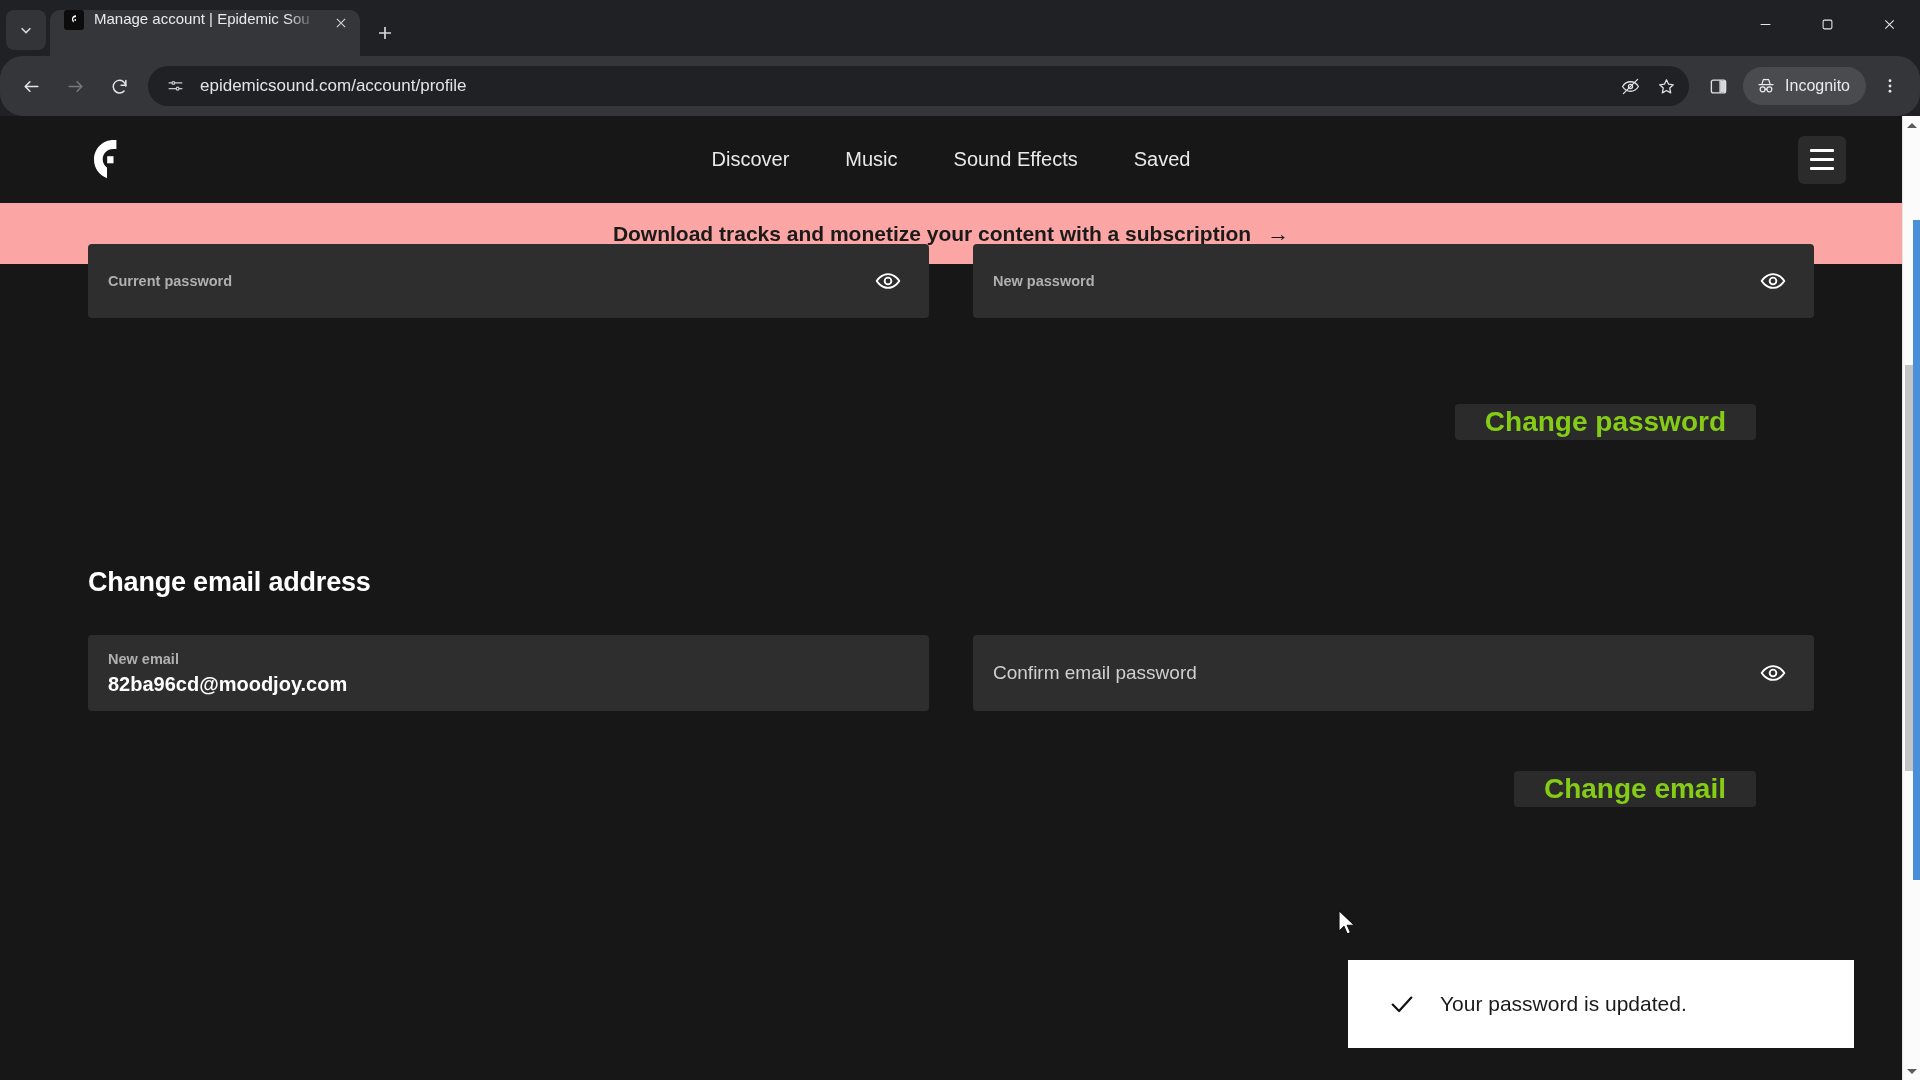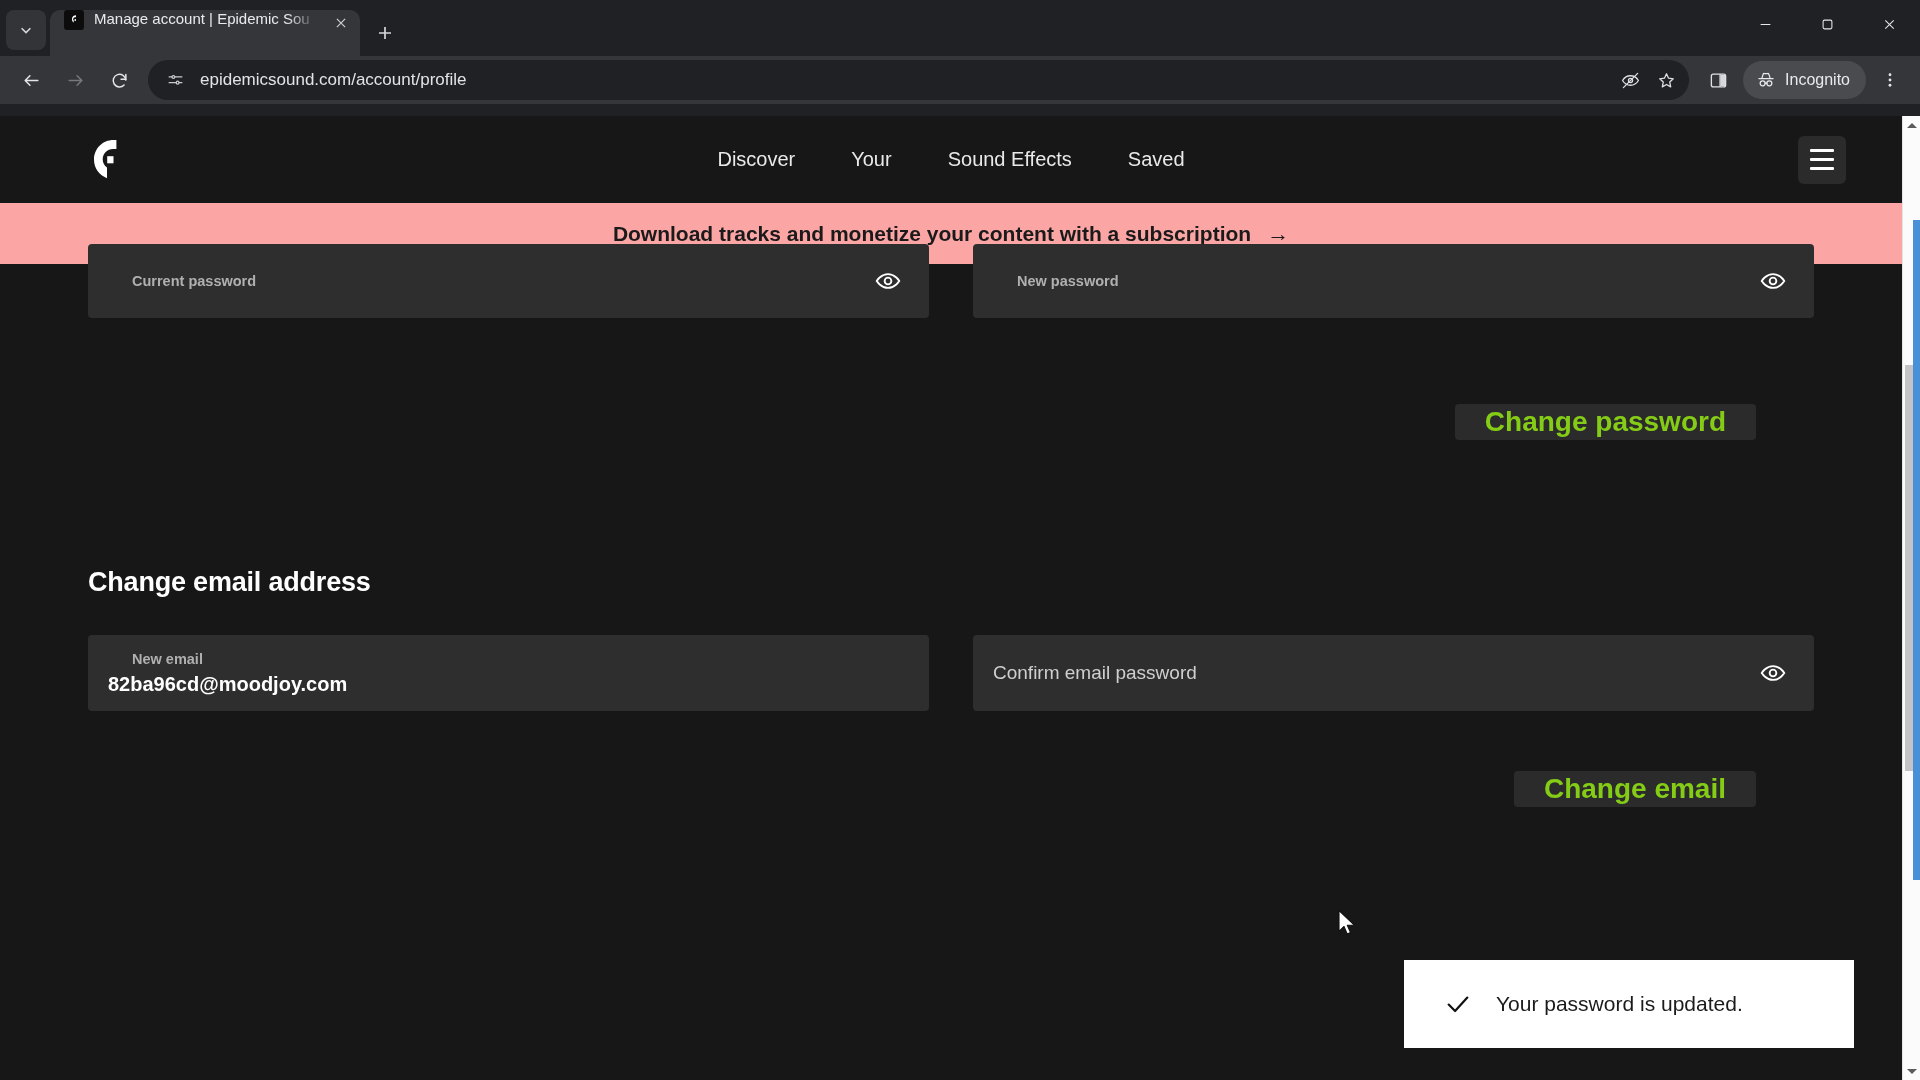--- a/index.html
+++ b/index.html
@@ -64,22 +64,22 @@
     display: flex; align-items: center;
   }
   .wc {
     width: 62px; height: 48px; display: flex;
     align-items: center; justify-content: center; color: #e6e7ea;
   }
   .wc svg { width: 13px; height: 13px; }
 
   
   .toolbar {
-    height: 48px; background: #35363a;
-    display: flex; align-items: center; padding: 0 10px; gap: 2px;
+    height: 60px; background: #35363a;
+    display: flex; align-items: center; padding: 0 10px; gap: 2px; border-radius: 23px;
   }
   .tbtn {
     width: 42px; height: 42px; border-radius: 50%;
     display: flex; align-items: center; justify-content: center;
     color: #e4e5e8; flex: none;
   }
   .tbtn svg { width: 19px; height: 19px; }
   .tbtn.dim { color: #77787c; }
 
   .omnibox {
@@ -156,21 +156,21 @@
 
   .field {
     flex: 1; min-width: 0;
     background: #2e2e2e; border-radius: 4px;
     position: relative;
     height: 74px;
     padding: 12px 60px 12px 20px;
     display: flex; flex-direction: column; justify-content: center;
   }
   .field.topcut { height: 74px; margin-top: -14px; }
-  .field .flabel-sm { color: #b0b0b0; font-size: 14.5px; font-weight: 700; margin-left: 24px; }
+  .field .flabel-sm { color: #b0b0b0; font-size: 14.5px; font-weight: 700; }
   .field .flabel-lg { color: #cfcfcf; font-size: 19px; }
   .field .fvalue { color: #ffffff; font-size: 20px; font-weight: 700; margin-top: 6px; }
   .eye {
     position: absolute; right: 28px; top: 50%; transform: translateY(-50%);
     width: 26px; height: 26px; color: #ffffff;
   }
   .eye svg { width: 26px; height: 26px; display: block; }
 
   .btn-row { display: flex; justify-content: flex-end; }
   .btn-disabled {
@@ -182,21 +182,21 @@
   }
 
   .section-title {
     color: #ffffff; font-size: 27px; font-weight: 700;
     letter-spacing: -0.2px;
   }
 
   
   .toast {
     position: absolute; right: 48px; bottom: 32px;
-    width: 450px; height: 88px; background: #ffffff;
+    width: 506px; height: 88px; background: #ffffff;
     display: flex; align-items: center; gap: 24px;
     padding: 0 40px;
   }
   .toast-check { width: 28px; height: 28px; color: #111; flex: none; }
   .toast-check svg { width: 28px; height: 28px; display: block; }
   .toast-text { color: #1b1b1b; font-size: 21px; }
 
   
   .scrollbar {
     position: absolute; right: 0; top: 116px;
@@ -352,21 +352,21 @@
       <div class="site-header">
         <span class="logo">
           <svg viewBox="0 0 34 40" fill="#ffffff">
             <path d="M25.5 0C14.6 0 6 8.6 6 19.6c0 8.6 5.2 15.8 13 18.6V27.6c-2.6-1.9-4.3-5-4.3-8.4 0-5.7 4.6-10.3 10.3-10.3h3.4V0h-2.9z"></path>
             <path d="M25.5 16.2h-6.3v7.1h6.3z"></path>
           </svg>
         </span>
 
         <nav class="nav">
           <a href="#">Discover</a>
-          <a href="#">Your</a>
+          <a href="#">Music</a>
           <a href="#">Sound Effects</a>
           <a href="#">Saved</a>
         </nav>
 
         <div class="menu-btn">
           <i></i>
             <i></i>
             <i></i>
         </div>
       </div>

